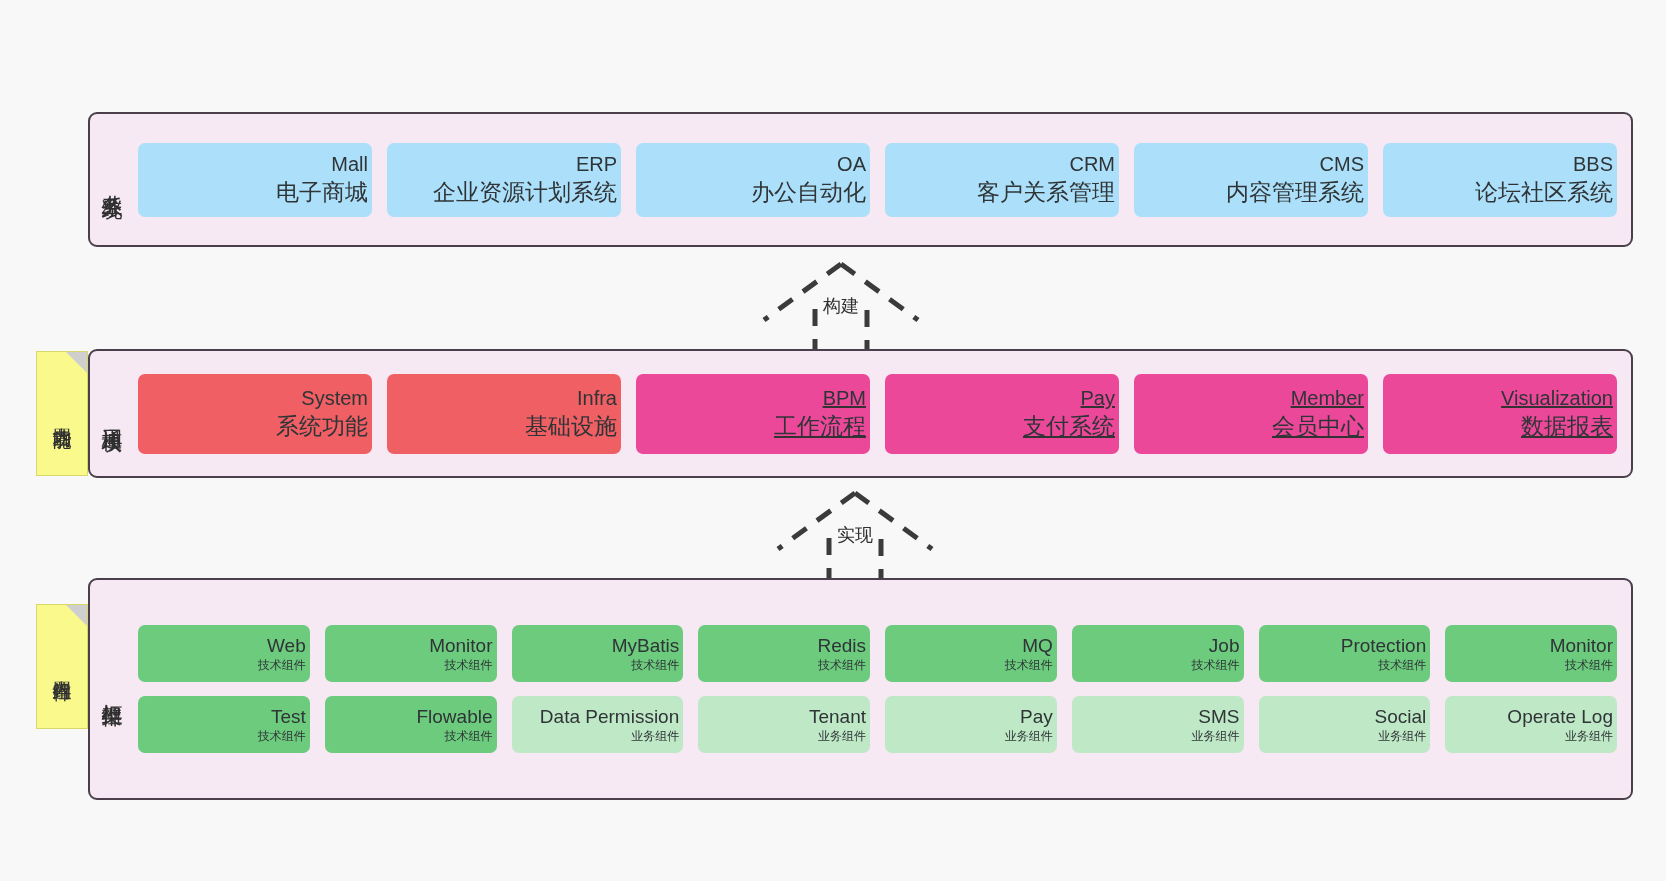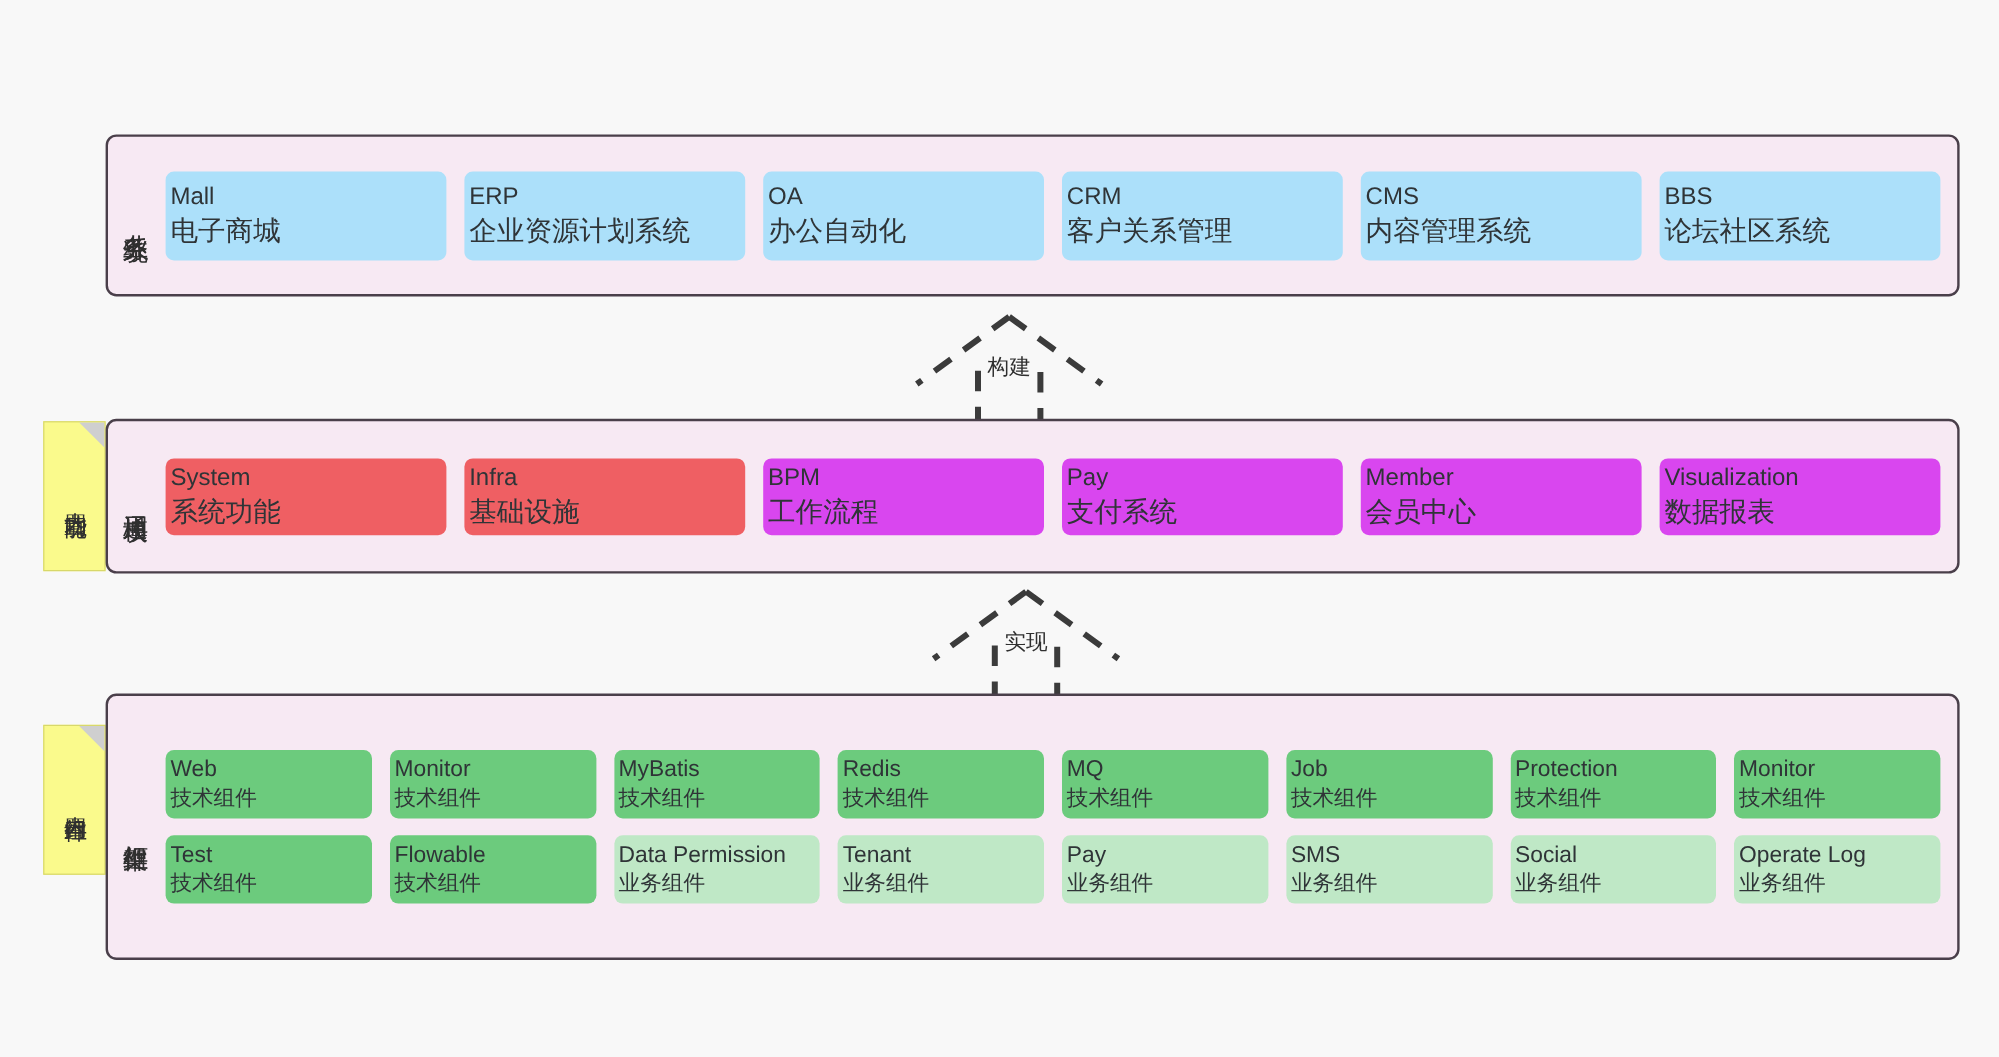--- a/index.html
+++ b/index.html
@@ -64,52 +64,52 @@
     gap: 15px;
   }
 
   
   .card {
     flex: 1 1 0;
     box-sizing: border-box;
     border-radius: 7px;
     display: flex;
     flex-direction: column;
-    align-items: flex-start;
+    align-items: flex-end;
     justify-content: center;
     text-align: center;
     padding: 6px 4px;
     line-height: 1.26;
   }
   .card .en {
     font-size: 20px;
     color: #2f3437;
   }
   .card .cn {
     font-size: 23px;
     color: #2f3437;
   }
 
   
   #layer-business { left: 88px; top: 112px; width: 1545px; height: 135px; }
   #layer-business .card { background: #ace0fa; height: 74px; }
 
   
   #layer-common { left: 88px; top: 349px; width: 1545px; height: 129px; }
-  #layer-common .card { height: 64px; }
+  #layer-common .card { height: 80px; }
   .card-red   { background: #ef5f63; }
-  .card-pink  { background: #d946ef; }
+  .card-pink  { background: #ec4899; text-decoration: underline; }
 
   
   #layer-framework { left: 88px; top: 578px; width: 1545px; height: 222px; }
   #layer-framework .card { height: 57px; }
   .card-green       { background: #6ccb7d; }
   .card-green-light { background: #bfe8c6; }
   #layer-framework .card .en { font-size: 19px; }
-  #layer-framework .card .cn { font-size: 18px; }
+  #layer-framework .card .cn { font-size: 12px; }
 
   
   .note {
     position: absolute;
     box-sizing: border-box;
     width: 52px;
     background: #fafa8c;
     border: 1px solid #d8d86a;
     display: flex;
     align-items: center;

